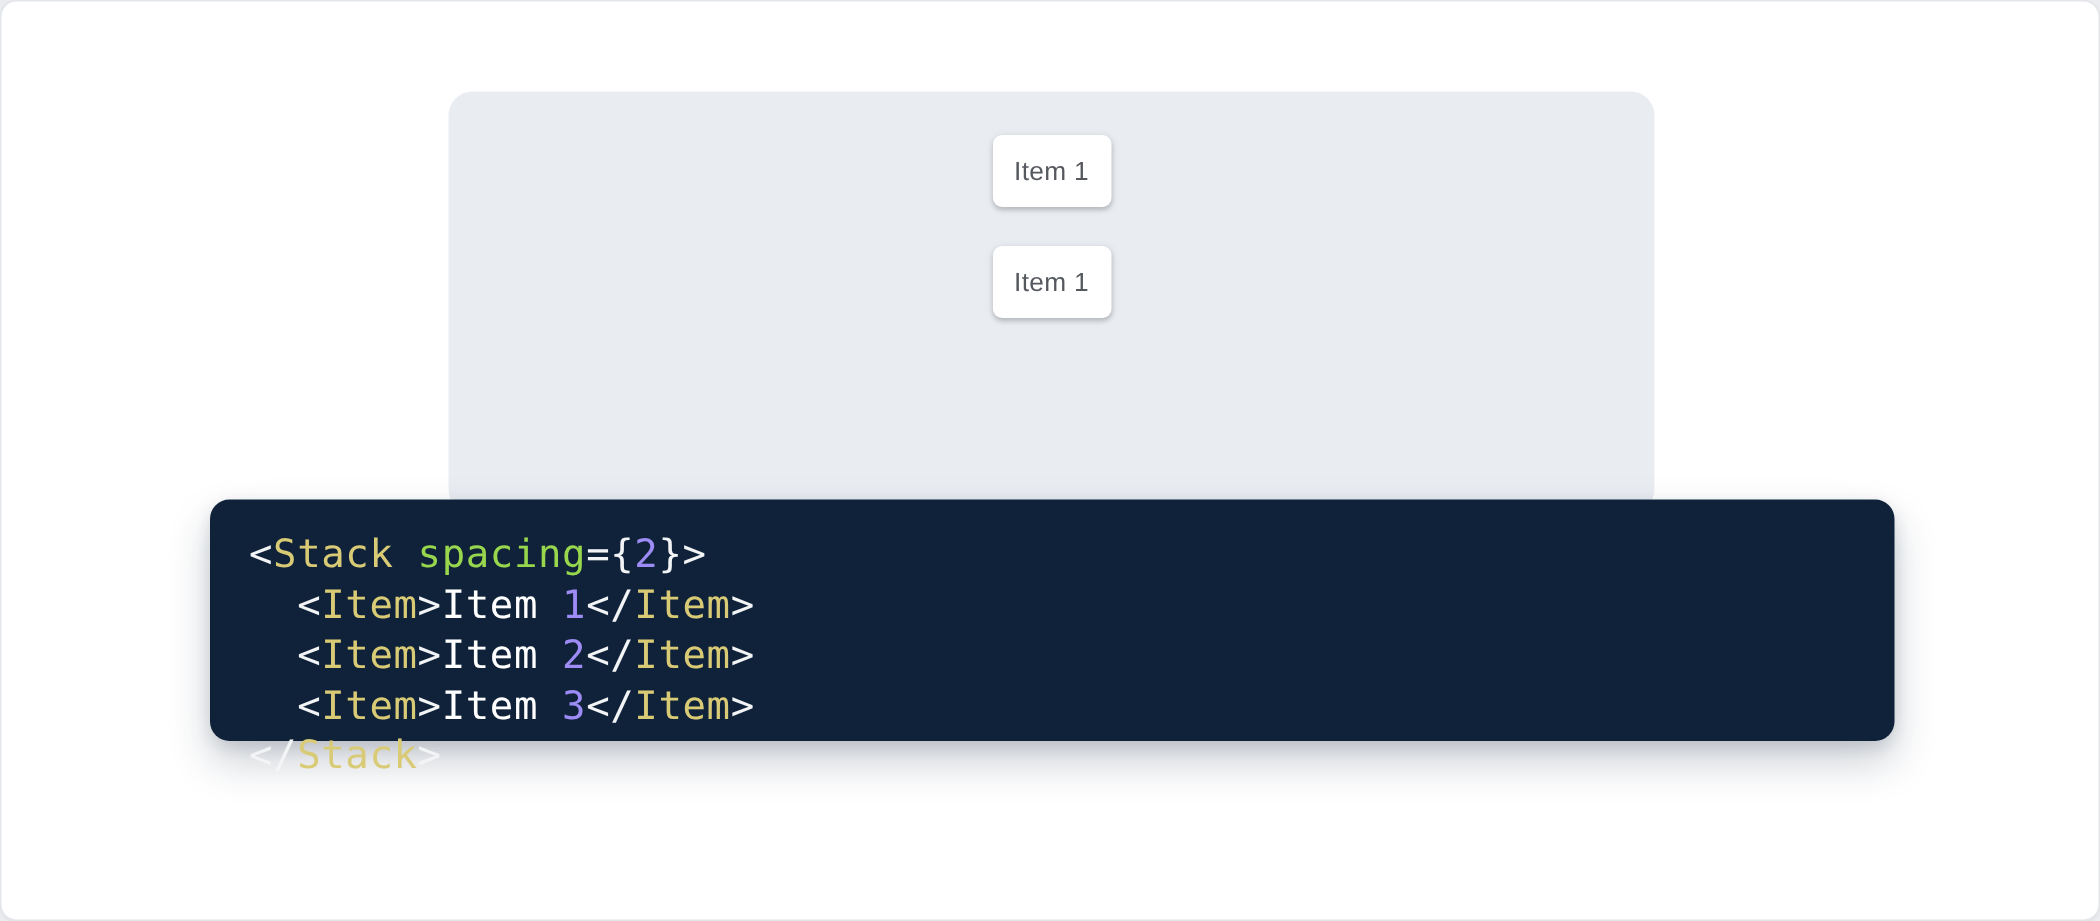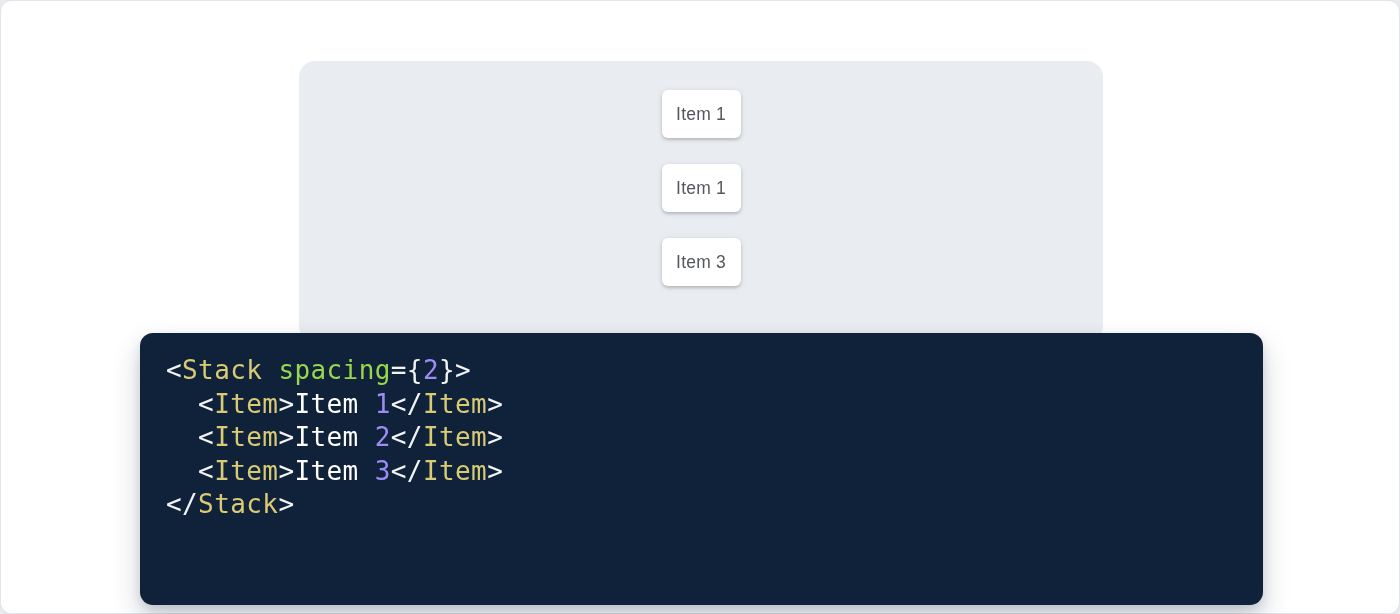--- a/index.html
+++ b/index.html
@@ -45,21 +45,21 @@
     align-items: center;
     justify-content: center;
     font-size: 17.5px;
     letter-spacing: 0.2px;
     margin-bottom: 26px;
   }
   .item-card:last-child { margin-bottom: 0; }
   .code-block {
     position: absolute;
     left: 139px; top: 332px;
-    width: 1123px; height: 272px;
+    width: 1123px; height: 161px;
     box-sizing: border-box;
     background: var(--code-bg, #0F2239);
     border-radius: 13px;
     padding: 21px 26px;
     box-shadow: 0 14px 28px rgba(25,40,65,0.22), 0 4px 10px rgba(25,40,65,0.12);
   }
   .code-pre {
     margin: 0;
     font-family: "DejaVu Sans Mono", monospace;
     font-size: 26px;
@@ -77,21 +77,20 @@
 </head>
 <body>
 
 <div class="canvas">
   <div class="page">
 
     <div class="demo-panel">
       <div class="stack">
           <div class="item-card">Item 1</div>
           <div class="item-card">Item 1</div>
-          <div class="item-card">Item 3</div>
         </div>
     </div>
 
     <div class="code-block">
       <pre class="code-pre"><div class="code-line"><span class="tok-punct">&lt;</span><span class="tok-tag">Stack</span><span class="tok-plain"> </span><span class="tok-attr">spacing</span><span class="tok-punct">=</span><span class="tok-punct">{</span><span class="tok-number">2</span><span class="tok-punct">}</span><span class="tok-punct">&gt;</span></div><div class="code-line"><span class="tok-plain">  </span><span class="tok-punct">&lt;</span><span class="tok-tag">Item</span><span class="tok-punct">&gt;</span><span class="tok-plain">Item </span><span class="tok-number">1</span><span class="tok-punct">&lt;/</span><span class="tok-tag">Item</span><span class="tok-punct">&gt;</span></div><div class="code-line"><span class="tok-plain">  </span><span class="tok-punct">&lt;</span><span class="tok-tag">Item</span><span class="tok-punct">&gt;</span><span class="tok-plain">Item </span><span class="tok-number">2</span><span class="tok-punct">&lt;/</span><span class="tok-tag">Item</span><span class="tok-punct">&gt;</span></div><div class="code-line"><span class="tok-plain">  </span><span class="tok-punct">&lt;</span><span class="tok-tag">Item</span><span class="tok-punct">&gt;</span><span class="tok-plain">Item </span><span class="tok-number">3</span><span class="tok-punct">&lt;/</span><span class="tok-tag">Item</span><span class="tok-punct">&gt;</span></div><div class="code-line"><span class="tok-punct">&lt;/</span><span class="tok-tag">Stack</span><span class="tok-punct">&gt;</span></div></pre>
     </div>
 
   </div>
 </div>
 

